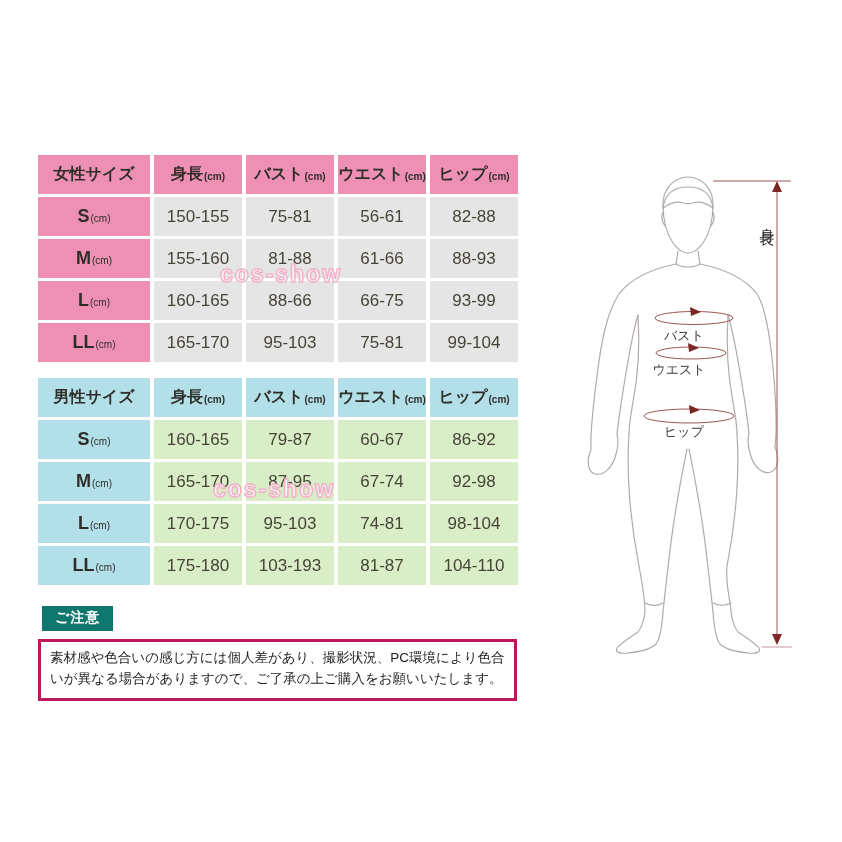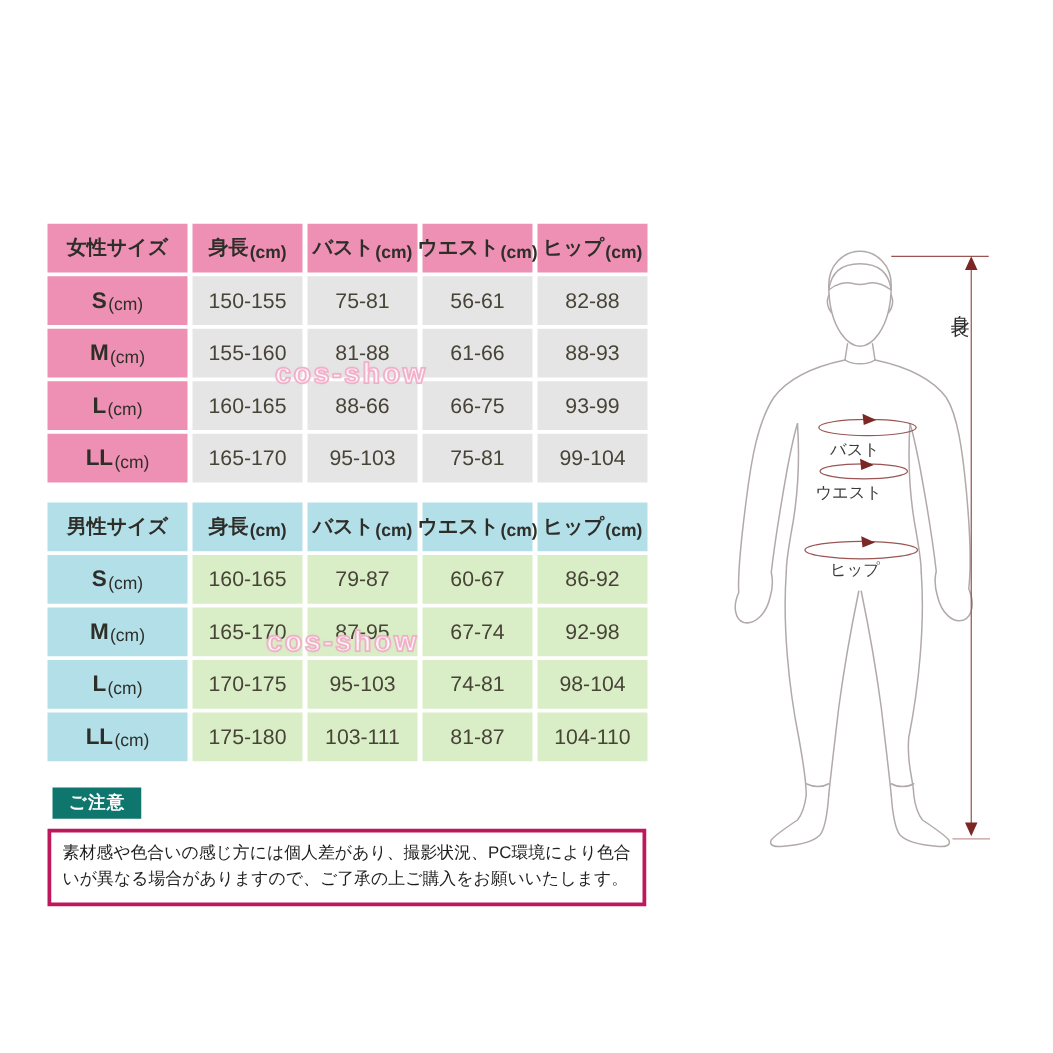--- a/index.html
+++ b/index.html
@@ -1,36 +1,35 @@
 <!DOCTYPE html>
 <html><head>
 <meta charset="utf-8">
 <style>
   html,body{margin:0;padding:0;background:#fff;}
   #canvas{
     position:relative;width:842px;height:749px;background:#ffffff;overflow:hidden;
     font-family:"Liberation Sans","DejaVu Sans",sans-serif;
-    margin-top:24px;
   }
   
   .size-table{
     position:absolute;left:38px;width:480px;
     display:grid;grid-template-columns:112px 88px 88px 88px 88px;
     column-gap:4px;row-gap:3px;
   }
   .size-table.female{top:155px;}
   .size-table.male{top:378px;}
   .cell{
     height:39px;display:flex;align-items:center;justify-content:center;
     white-space:nowrap;color:#3c3c33;
   }
   .cell.head{font-weight:bold;font-size:16px;color:#2e2e28;}
   .cell.size-cell{font-weight:bold;font-size:18px;color:#2e2e28;}
   .cell.value-cell{font-size:17px;color:#474437;}
-  .cell .unit{font-size:14px;font-weight:normal;margin-left:1px;margin-top:4px;}
+  .cell .unit{font-size:10px;font-weight:normal;margin-left:1px;margin-top:4px;}
   .cell.head .unit{font-weight:bold;}
   .female .cell.head,.female .cell.size-cell{background:#ee90b4;}
   .female .cell.value-cell{background:#e5e5e5;}
   .male .cell.head,.male .cell.size-cell{background:#b3dfe9;}
   .male .cell.value-cell{background:#d9eec6;}
   
   .watermark{
     position:absolute;font-size:23px;font-weight:bold;letter-spacing:2px;
     color:rgba(255,255,255,0.82);
     -webkit-text-stroke:1.4px rgba(242,168,197,0.9);
@@ -223,21 +222,21 @@
         <span>98-104</span>
       </div>
       <div class="cell size-cell">
         <span>LL</span>
         <span class="unit">(cm)</span>
       </div>
       <div class="cell value-cell">
         <span>175-180</span>
       </div>
       <div class="cell value-cell">
-        <span>103-111</span>
+        <span>103-193</span>
       </div>
       <div class="cell value-cell">
         <span>81-87</span>
       </div>
       <div class="cell value-cell">
         <span>104-110</span>
       </div>
     </section>
 
   <div class="watermark wm-1">cos-show</div>

